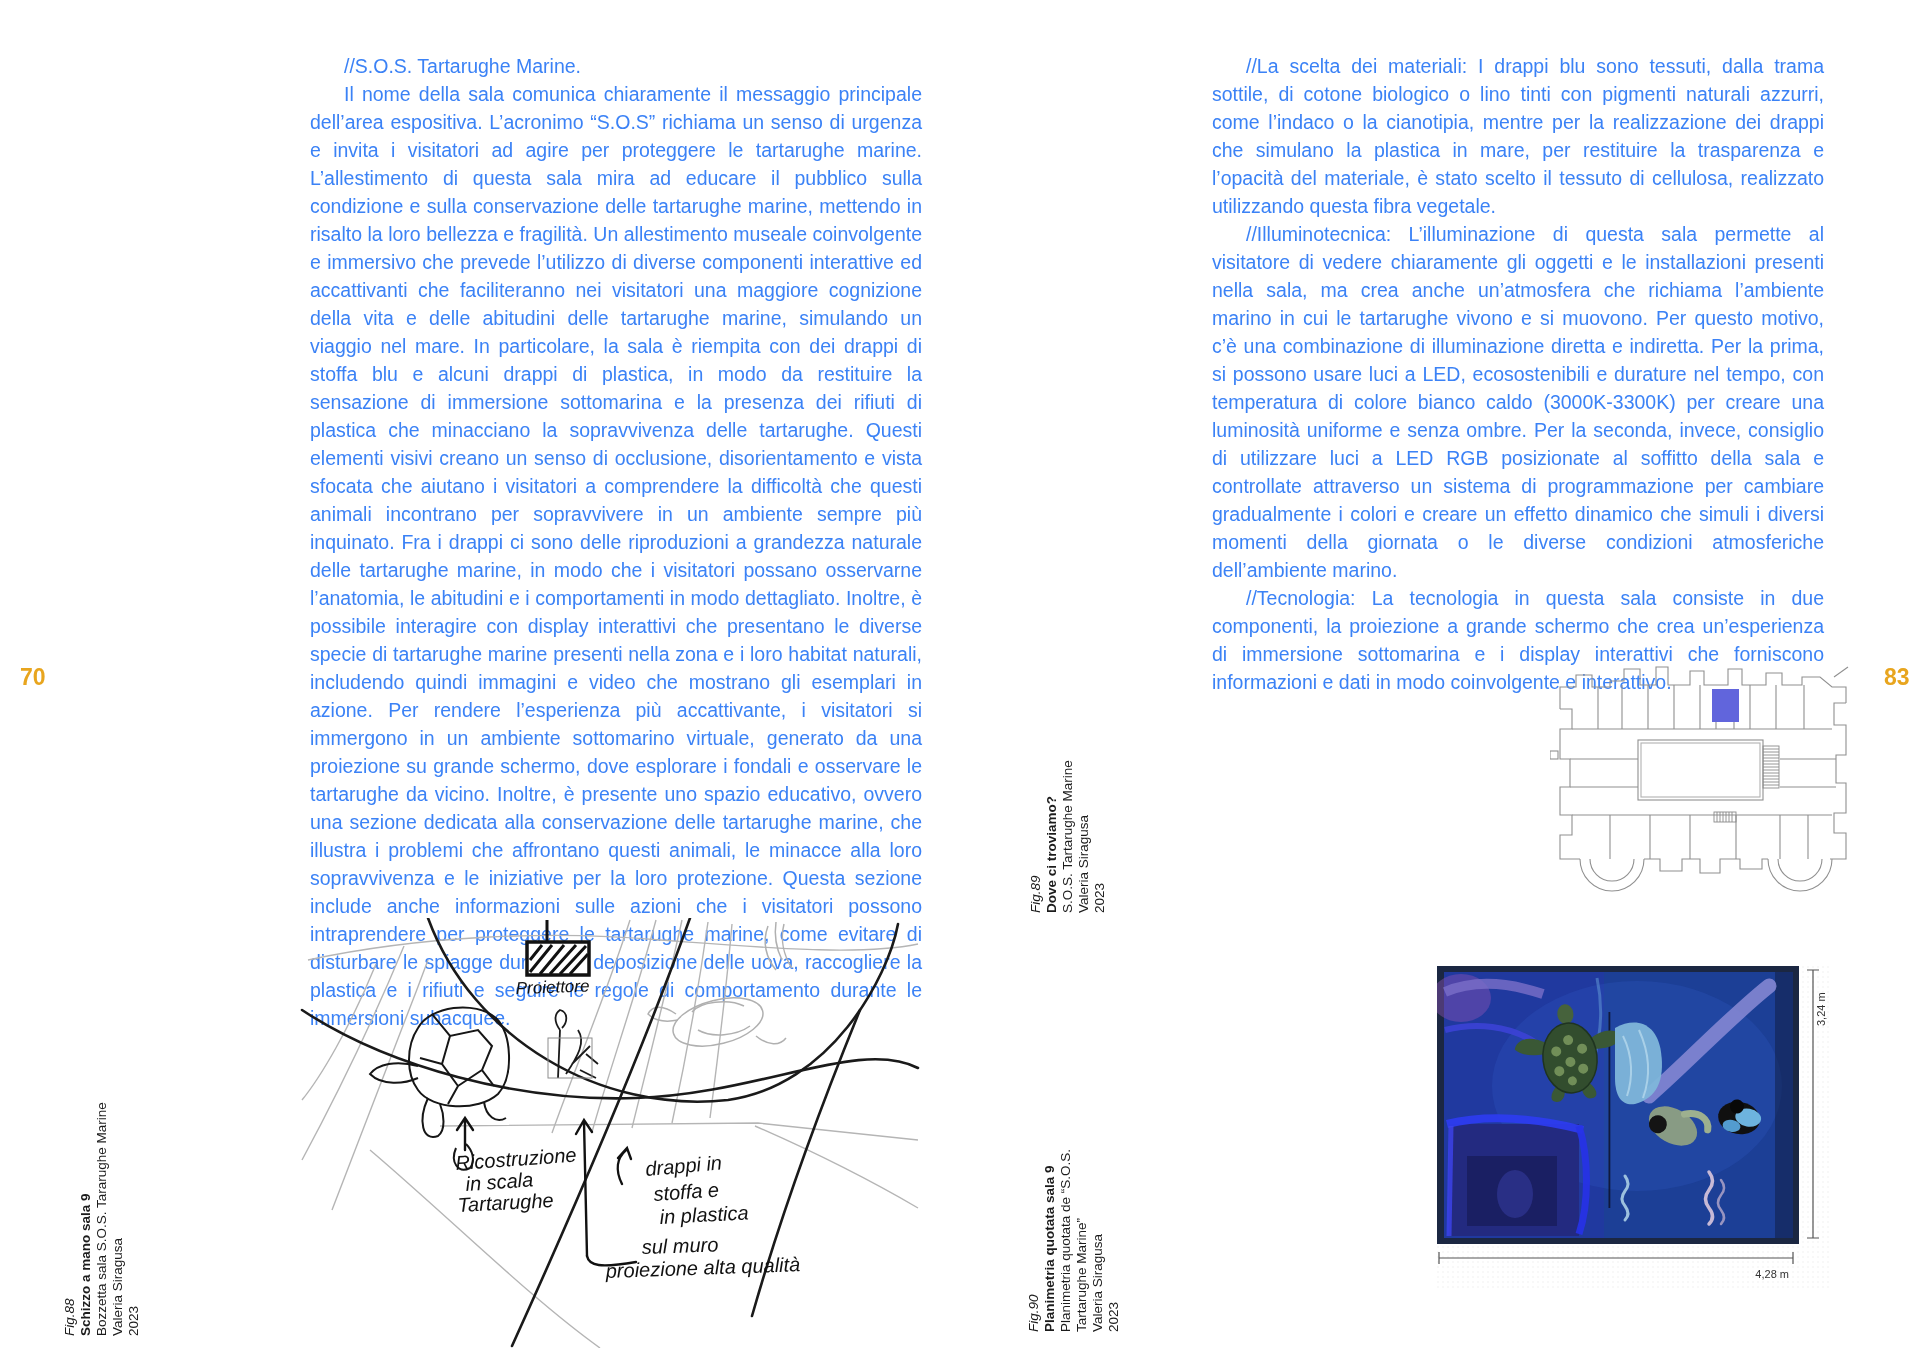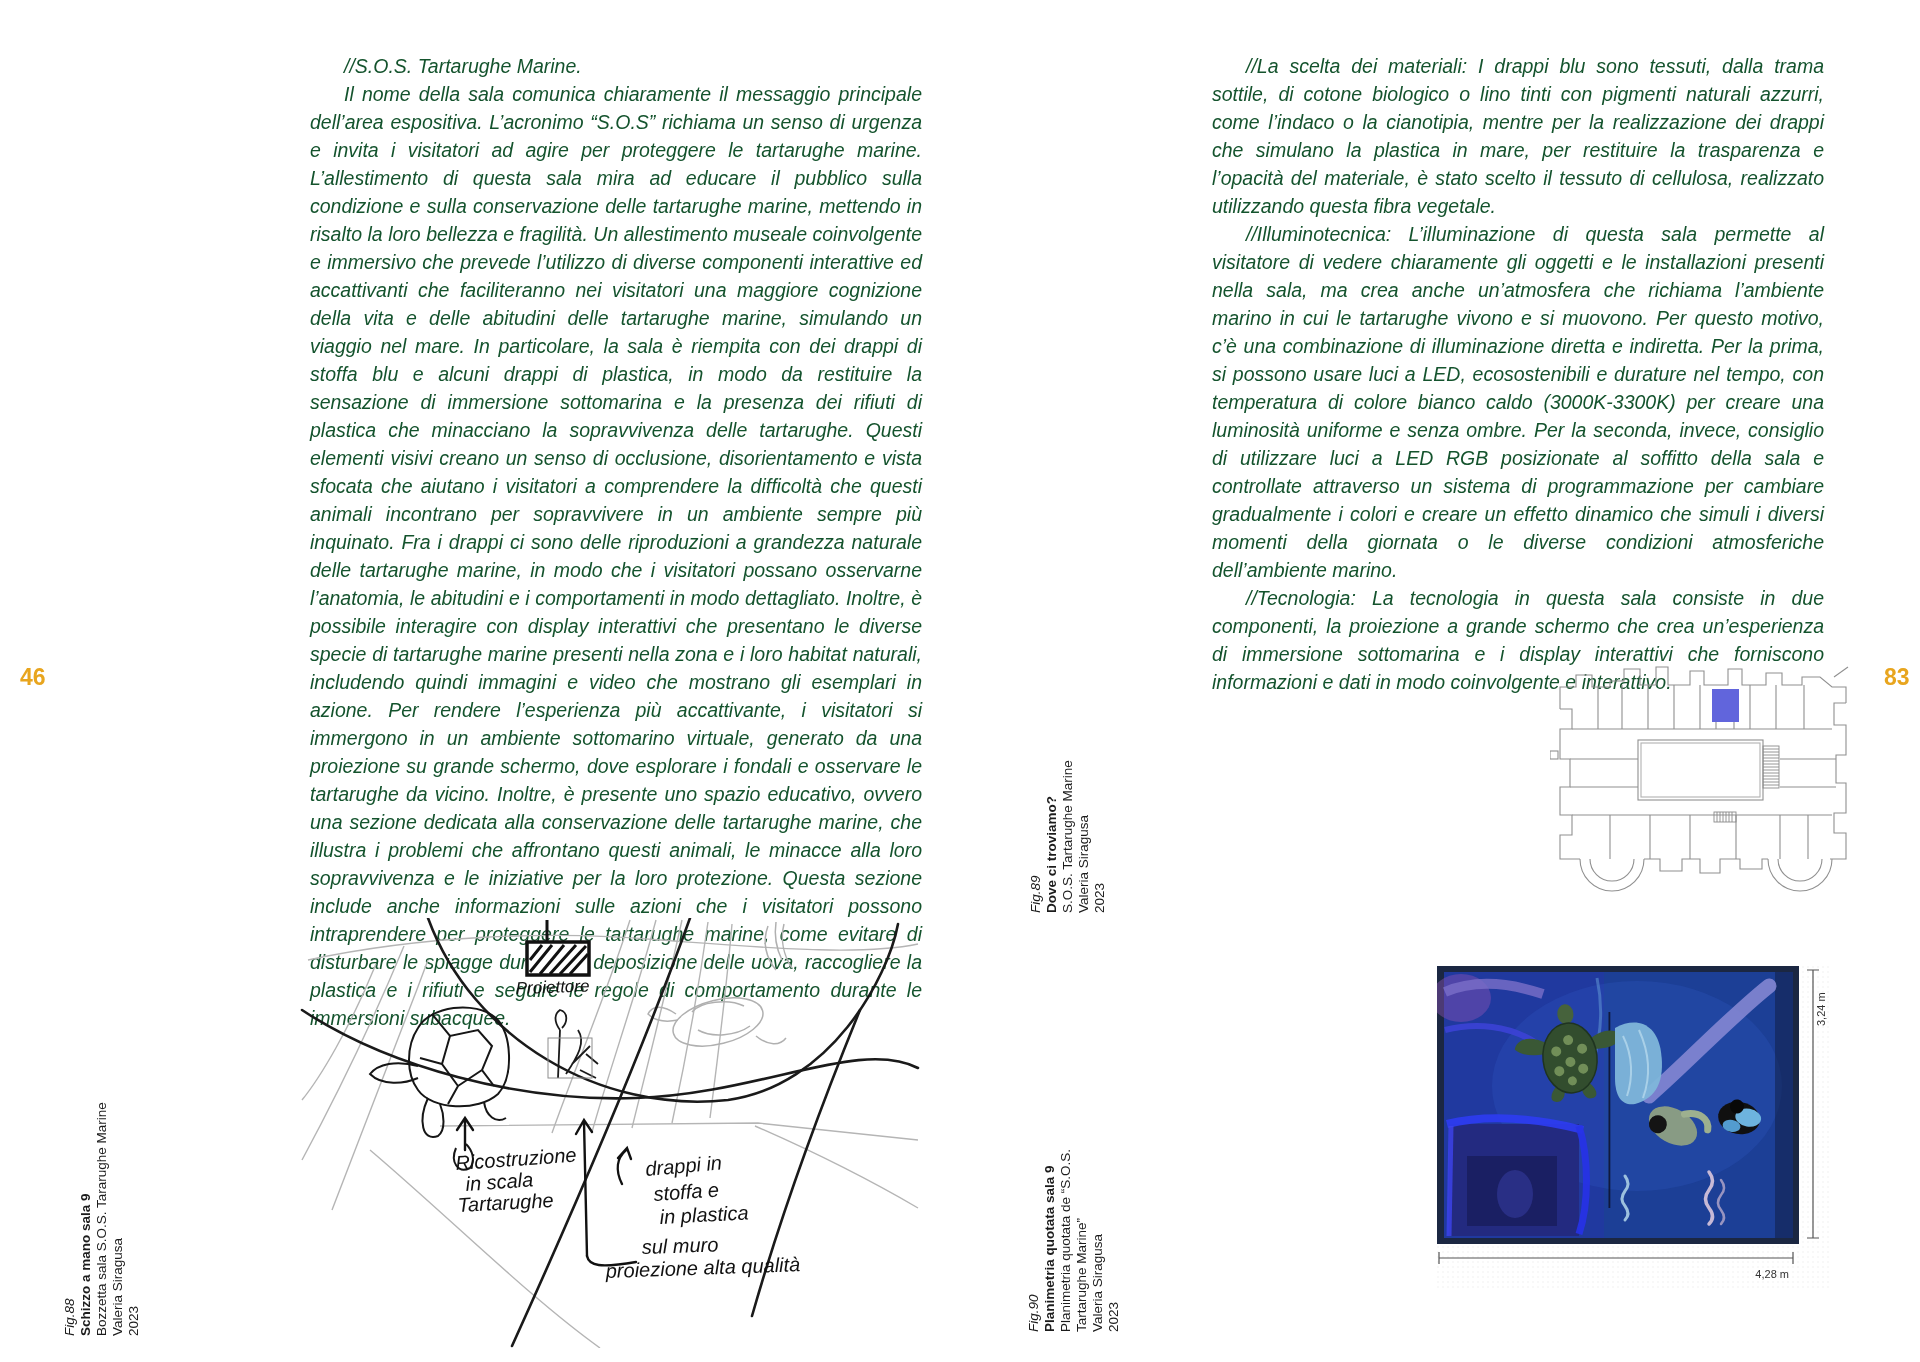--- a/index.html
+++ b/index.html
@@ -1,36 +1,36 @@
 <!DOCTYPE html>
 <html><head>
 <meta charset="utf-8">
 <style>
   html,body{margin:0;padding:0;background:#ffffff;}
   .spread{position:relative;width:1920px;height:1362px;background:#ffffff;overflow:hidden;
           font-family:"Liberation Sans","DejaVu Sans",sans-serif;color:#1f1f1f;}
   .pagenum{position:absolute;font-size:23px;font-weight:bold;color:#E8A51E;}
-  .textcol{position:absolute;width:612px;font-size:19.5px;line-height:28px;text-align:justify;color:#14532d;font-style:italic;}
+  .textcol{position:absolute;width:612px;font-size:19.5px;line-height:28px;text-align:justify;color:#3b82f6;}
   .textcol p{margin:0;text-indent:34px;}
   .textcol p + p{margin-top:0;}
   .vcap{position:absolute;}
   .rotcap{transform-origin:0 0;transform:rotate(-90deg) translateX(-100%);
           font-size:13.5px;line-height:16px;color:#1c1c1c;}
   .capline{white-space:nowrap;}
   .cap-fig{font-style:italic;}
   .cap-title{font-weight:bold;}
   svg{display:block;}
   .hand{font-style:italic;fill:#111;}
 </style>
 </head>
 <body>
 
 <div class="spread">
 
-  <div class="pagenum" style="left:20px;top:664px;">46</div>
+  <div class="pagenum" style="left:20px;top:664px;">70</div>
   <div class="pagenum" style="left:1884px;top:664px;">83</div>
 
   <div class="textcol" style="left:310px;top:52px;">
     <p>//S.O.S. Tartarughe Marine.</p>
     <p>Il nome della sala comunica chiaramente il messaggio principale dell’area espositiva. L’acronimo “S.O.S” richiama un senso di urgenza e invita i visitatori ad agire per proteggere le tartarughe marine. L’allestimento di questa sala mira ad educare il pubblico sulla condizione e sulla conservazione delle tartarughe marine, mettendo in risalto la loro bellezza e fragilità. Un allestimento museale coinvolgente e immersivo che prevede l’utilizzo di diverse componenti interattive ed accattivanti che faciliteranno nei visitatori una maggiore cognizione della vita e delle abitudini delle tartarughe marine, simulando un viaggio nel mare. In particolare, la sala è riempita con dei drappi di stoffa blu e alcuni drappi di plastica, in modo da restituire la sensazione di immersione sottomarina e la presenza dei rifiuti di plastica che minacciano la sopravvivenza delle tartarughe. Questi elementi visivi creano un senso di occlusione, disorientamento e vista sfocata che aiutano i visitatori a comprendere la difficoltà che questi animali incontrano per sopravvivere in un ambiente sempre più inquinato. Fra i drappi ci sono delle riproduzioni a grandezza naturale delle tartarughe marine, in modo che i visitatori possano osservarne l’anatomia, le abitudini e i comportamenti in modo dettagliato. Inoltre, è possibile interagire con display interattivi che presentano le diverse specie di tartarughe marine presenti nella zona e i loro habitat naturali, includendo quindi immagini e video che mostrano gli esemplari in azione. Per rendere l’esperienza più accattivante, i visitatori si immergono in un ambiente sottomarino virtuale, generato da una proiezione su grande schermo, dove esplorare i fondali e osservare le tartarughe da vicino. Inoltre, è presente uno spazio educativo, ovvero una sezione dedicata alla conservazione delle tartarughe marine, che illustra i problemi che affrontano questi animali, le minacce alla loro sopravvivenza e le iniziative per la loro protezione. Questa sezione include anche informazioni sulle azioni che i visitatori possono intraprendere per proteggere le tartarughe marine, come evitare di disturbare le spiagge durante la deposizione delle uova, raccogliere la plastica e i rifiuti e seguire le regole di comportamento durante le immersioni subacquee.</p>
   </div>
 
   <div class="textcol" style="left:1212px;top:52px;">
     <p>//La scelta dei materiali: I drappi blu sono tessuti, dalla trama sottile, di cotone biologico o lino tinti con pigmenti naturali azzurri, come l’indaco o la cianotipia, mentre per la realizzazione dei drappi che simulano la plastica in mare, per restituire la trasparenza e l’opacità del materiale, è stato scelto il tessuto di cellulosa, realizzato utilizzando questa fibra vegetale.</p>
     <p>//Illuminotecnica: L’illuminazione di questa sala permette al visitatore di vedere chiaramente gli oggetti e le installazioni presenti nella sala, ma crea anche un’atmosfera che richiama l’ambiente marino in cui le tartarughe vivono e si muovono. Per questo motivo, c’è una combinazione di illuminazione diretta e indiretta. Per la prima, si possono usare luci a LED, ecosostenibili e durature nel tempo, con temperatura di colore bianco caldo (3000K-3300K) per creare una luminosità uniforme e senza ombre. Per la seconda, invece, consiglio di utilizzare luci a LED RGB posizionate al soffitto della sala e controllate attraverso un sistema di programmazione per cambiare gradualmente i colori e creare un effetto dinamico che simuli i diversi momenti della giornata o le diverse condizioni atmosferiche dell’ambiente marino.</p>

